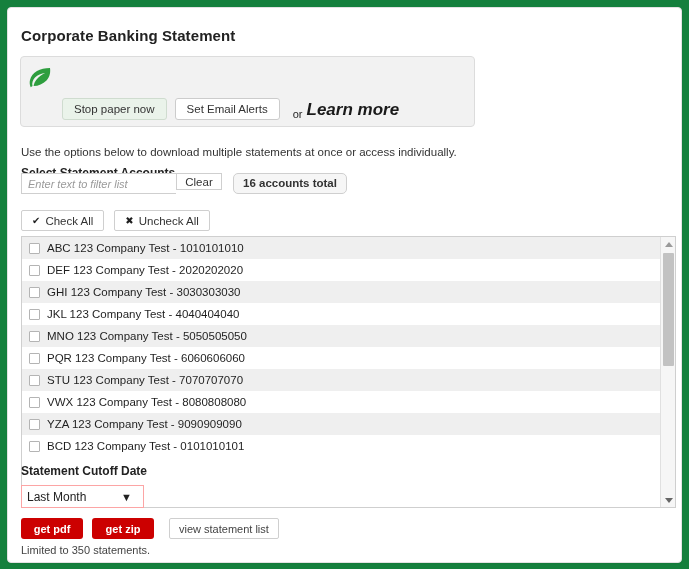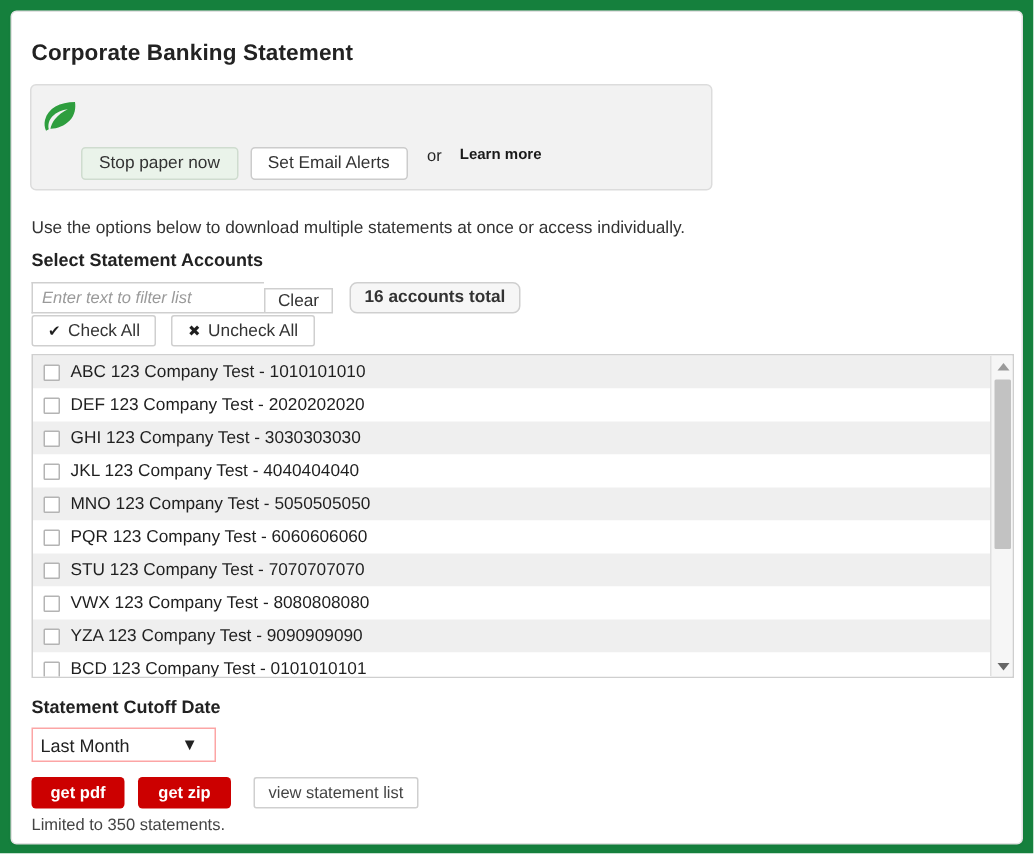--- a/index.html
+++ b/index.html
@@ -63,24 +63,24 @@
   .banner-text {
     position: absolute;
     left: 34px;
     top: 18px;
     font-size: 11.5px;
     color: #262626;
     white-space: nowrap;
   }
   .banner-actions {
     position: absolute;
-    left: 33px;
+    left: 41px;
     top: 41px;
     display: flex;
-    align-items: flex-start;
+    align-items: flex-end;
   }
   .btn-stop {
     height: 22px;
     padding: 0 11px;
     background: #eaf3ea;
     border: 1px solid #cfdccf;
     border-radius: 3px;
     font-size: 11.5px;
     color: #333333;
     font-family: "Liberation Sans", sans-serif;
@@ -99,26 +99,27 @@
     font-family: "Liberation Sans", sans-serif;
     line-height: 20px;
     cursor: pointer;
   }
   .or-text {
     margin-left: 13px;
     font-size: 11px;
     color: #262626;
   }
   .learn-more {
-    margin-left: 12px;
-    font-size: 10px;
+    margin-left: 4px;
+    font-size: 17px;
     color: #1a1a1a;
     font-weight: bold;
     text-decoration: none;
     cursor: pointer;
+    font-style: italic;
   }
 
   
   .instructions {
     position: absolute;
     left: 13px;
     top: 138px;
     font-size: 11.5px;
     color: #333333;
   }
@@ -128,23 +129,23 @@
     top: 158px;
     font-size: 12px;
     font-weight: bold;
     color: #222222;
   }
 
   
   .filter-row {
     position: absolute;
     left: 13px;
-    top: 180px;
-    display: flex;
-    align-items: flex-end;
+    top: 165px;
+    display: flex;
+    align-items: flex-start;
   }
   .filter-input {
     width: 155px;
     height: 21px;
     border: 1px solid #cfcfcf;
     border-right: none;
     background: #ffffff;
     font-size: 11px;
     font-style: italic;
     color: #888888;
@@ -200,21 +201,21 @@
   }
   .btn-uncheckall { margin-left: 10px; }
   .glyph { font-size: 10px; color: #1f1f1f; }
 
   
   .list-wrap {
     position: absolute;
     left: 13px;
     top: 228px;
     width: 655px;
-    height: 216px;
+    height: 272px;
     border: 1px solid #cfcfcf;
     background: #ffffff;
     overflow: hidden;
   }
   .list-inner {
     position: absolute;
     left: 0; top: 0;
     width: 639px;
     height: 100%;
     overflow: hidden;

